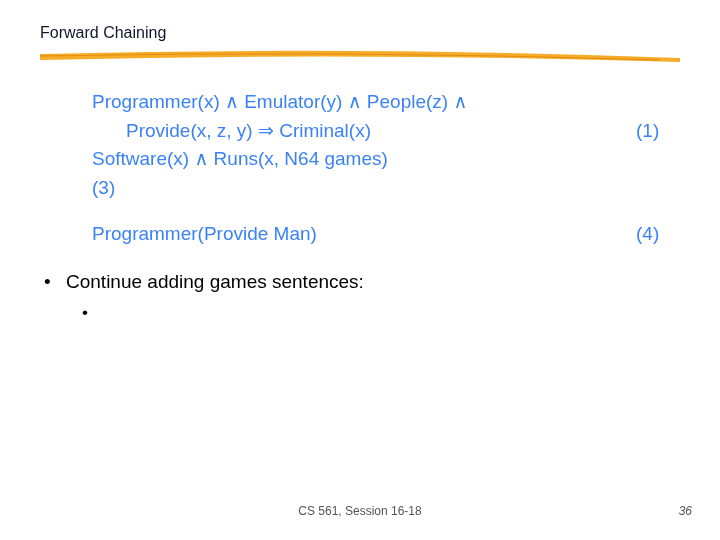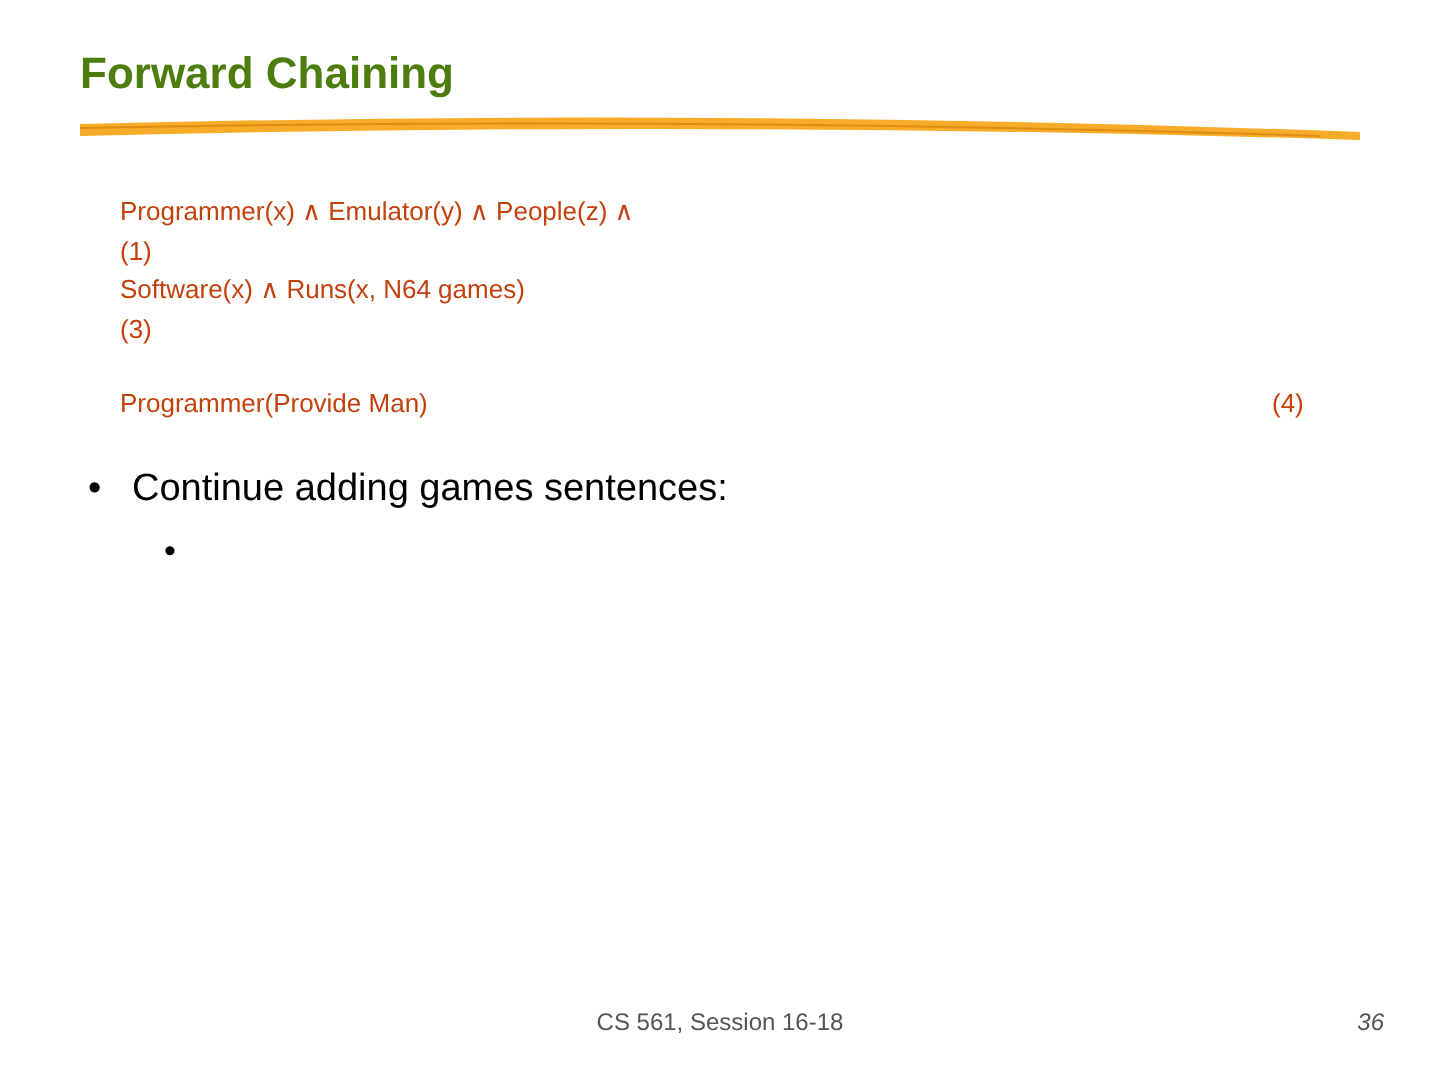--- a/index.html
+++ b/index.html
@@ -13,36 +13,36 @@
     overflow: hidden;
   }
   .slide {
     padding: 24px 40px 0 40px;
     box-sizing: border-box;
     width: 100%;
     height: 100%;
     position: relative;
   }
   .title {
-    font-weight: bold;
-    font-size: 22px;
-    color: #4d7c0f;
+    font-weight: normal;
+    font-size: 16px;
+    color: #0f172a;
     margin: 0 0 8px 0;
   }
   .underline {
     position: relative;
     height: 14px;
     margin-bottom: 24px;
   }
   .underline svg { display: block; }
   .rules {
-    margin-left: 20px;
-    font-size: 13px;
+    margin-left: 52px;
+    font-size: 19px;
     line-height: 1.5;
-    color: #c2410c;
+    color: #3b82f6;
   }
   .rule-row {
     display: flex;
     justify-content: space-between;
     align-items: baseline;
   }
   .rule-text { flex: 1 1 auto; padding-right: 20px; }
   .rule-num {
     width: 44px;
     text-align: left;
@@ -105,20 +105,21 @@
       <path d="M0 6 Q 300 0 620 10" stroke="#d67f0a" stroke-width="1" fill="none" opacity="0.7"></path>
     </svg>
   </div>
 
   <div class="rules">
 
     <div class="rule-row">
       <span class="rule-text">Programmer(x) ∧ Emulator(y) ∧ People(z) ∧</span>
     </div>
     <div class="rule-row">
+      <span class="rule-text indent">Provide(x, z, y) ⇒ Criminal(x)</span>
       <span class="rule-num">(1)</span>
     </div>
 
 
     <div class="rule-row">
       <span class="rule-text">Software(x) ∧ Runs(x, N64 games)</span>
     </div>
     <div class="rule-row">
       <span class="rule-num">(3)</span>
     </div>

